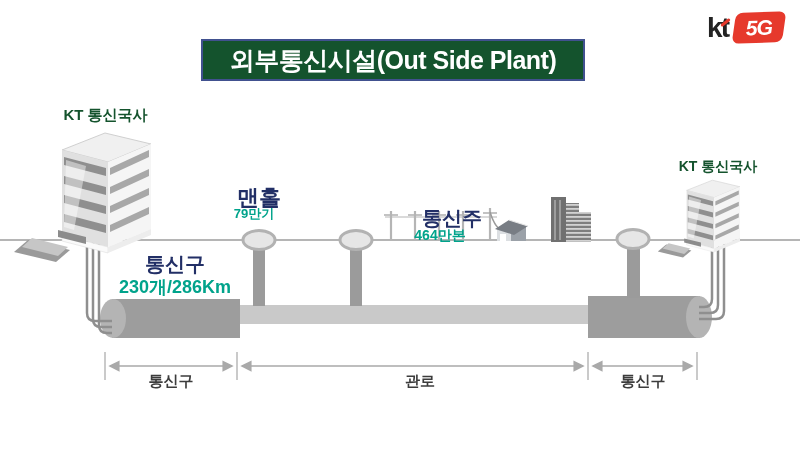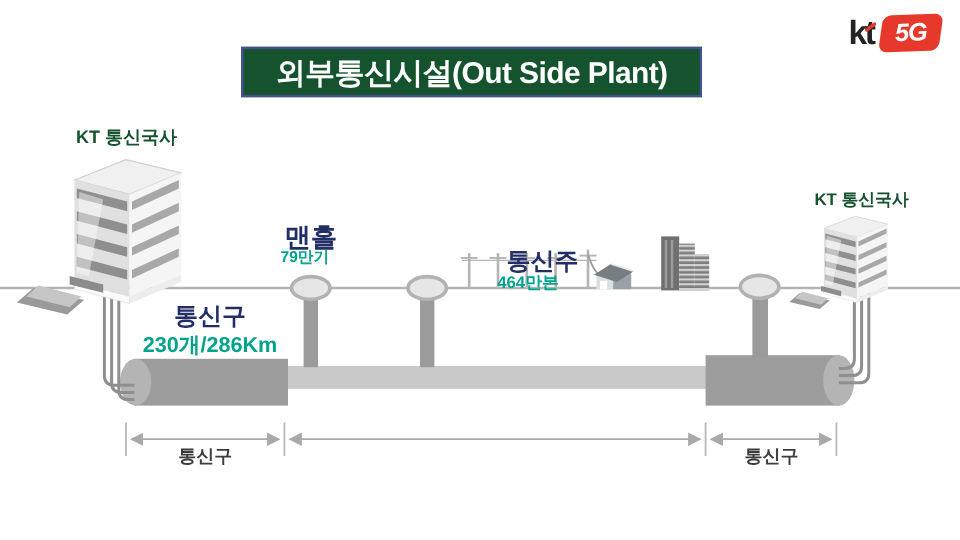--- a/index.html
+++ b/index.html
@@ -169,15 +169,16 @@
   <div class="lbl navy" style="left:209px;top:185px;width:100px;font-size:22px;">맨홀</div>
   <div class="lbl teal" style="left:204px;top:207px;width:100px;font-size:13px;">79만기</div>
 
   <div class="lbl navy" style="left:402px;top:163px;width:100px;font-size:20px;margin-top:44px;">통신주</div>
   <div class="lbl teal" style="left:390px;top:188px;width:100px;font-size:14px;margin-top:39px;">464만본</div>
 
   <div class="lbl navy" style="left:125px;top:253px;width:100px;font-size:20px;">통신구</div>
   <div class="lbl teal" style="left:115px;top:277px;width:120px;font-size:18px;">230개/286Km</div>
 
   <div class="lbl dim" style="left:111px;top:372px;width:120px;">통신구</div>
+  <div class="lbl dim" style="left:360px;top:372px;width:120px;">관로</div>
   <div class="lbl dim" style="left:583px;top:372px;width:120px;">통신구</div>
 
 </div>
 
 </body></html>

